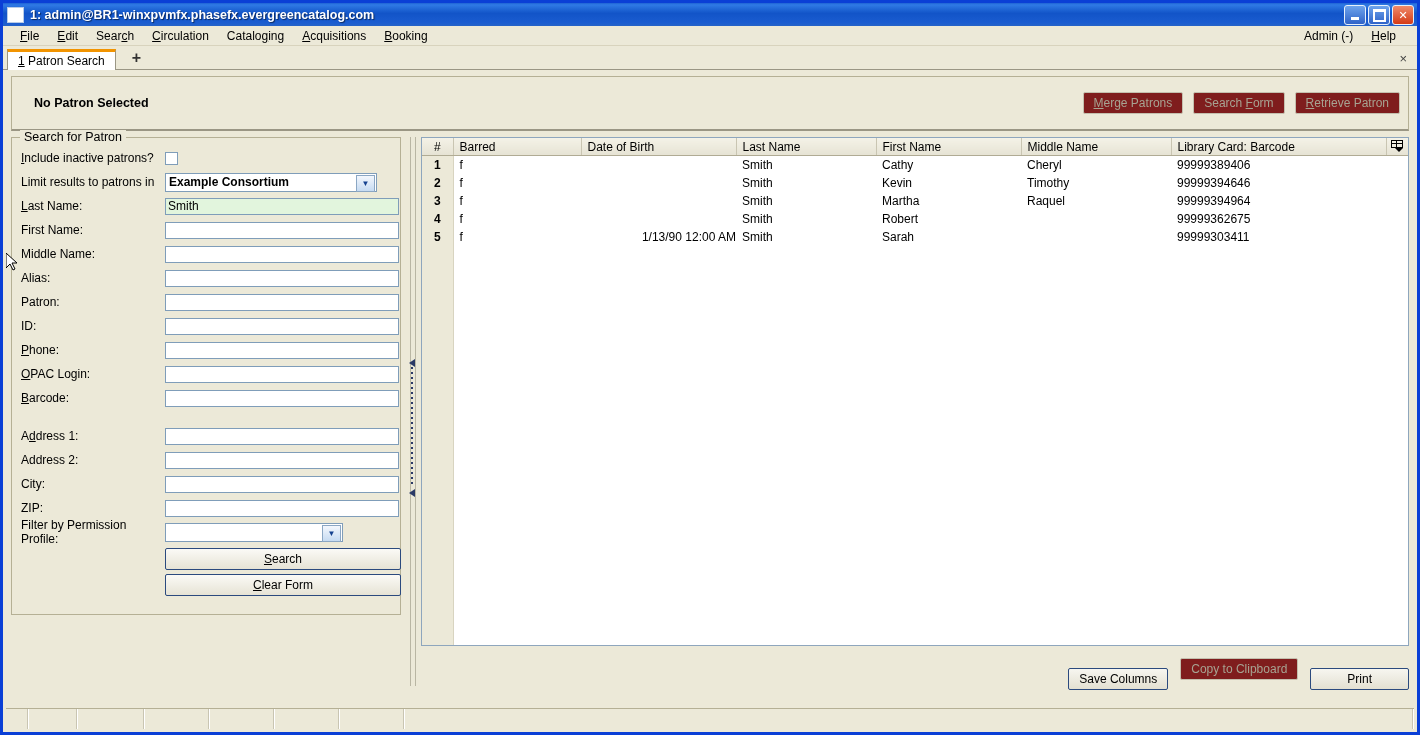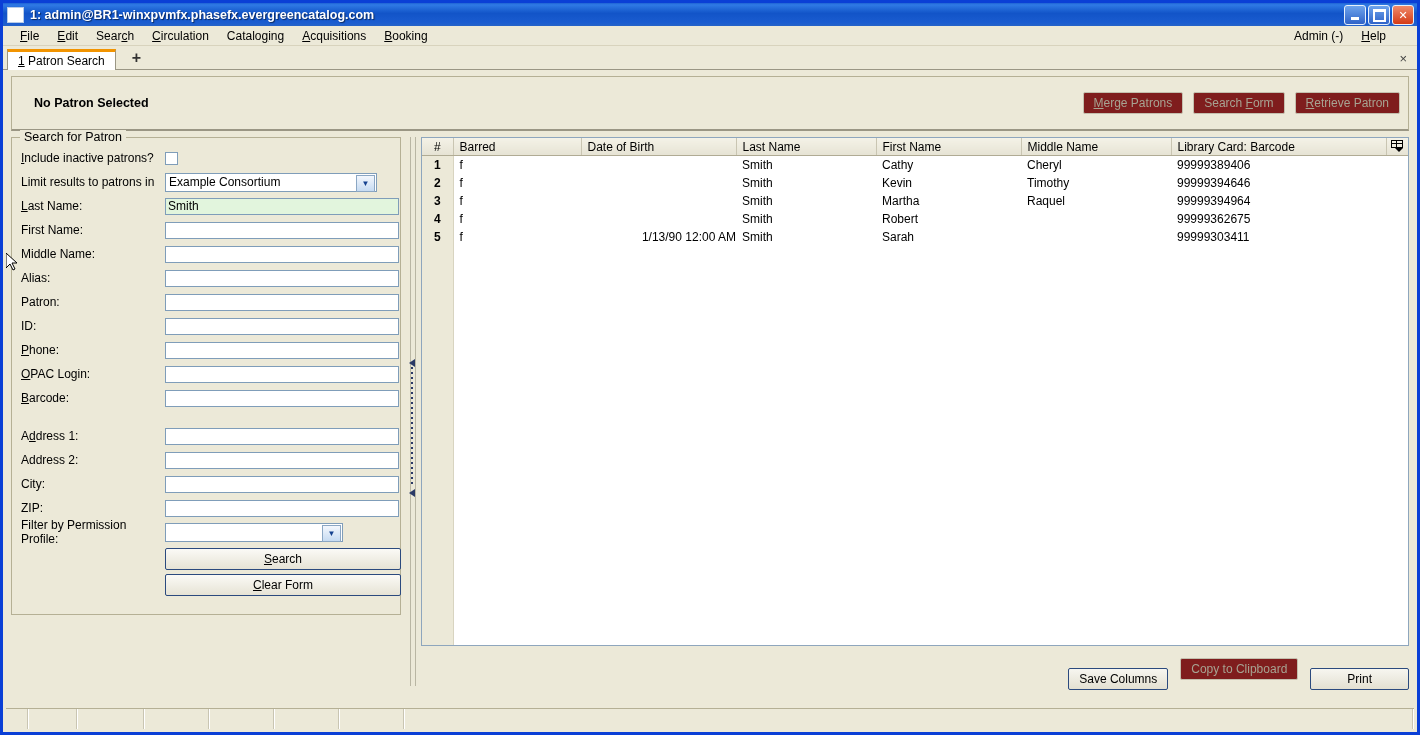--- a/index.html
+++ b/index.html
@@ -39,21 +39,21 @@
   .winbtn .glyph{display:block;}
   .glyph-min{width:8px;height:3px;background:#fff;margin-top:6px;}
   .glyph-max{width:9px;height:8px;border:2px solid #fff;border-top-width:3px;}
   
   .menubar{
     height:19px;display:flex;align-items:center;
     background:#ece9d8;border-bottom:1px solid #d8d3bd;
     padding-left:8px;position:relative;
   }
   .menuitem{padding:1px 9px;font-size:12px;cursor:default;white-space:nowrap;}
-  .menuright{position:absolute;right:22px;display:flex;}
+  .menuright{position:absolute;right:12px;display:flex;}
   u{text-decoration:underline;}
   
   .tabstrip{
     height:23px;background:#ece9d8;position:relative;display:flex;align-items:flex-end;
     border-bottom:1px solid #9a9684;
   }
   .tab{
     margin-left:4px;height:21px;box-sizing:border-box;
     padding:0 10px;display:flex;align-items:center;
     background:#fff;border:1px solid #9a9684;border-bottom:none;
@@ -96,21 +96,21 @@
   .finput{
     width:234px;height:17px;box-sizing:border-box;
     border:1px solid #7f9db9;background:#fff;font-size:12px;
     padding:0 2px;outline:none;font-family:inherit;color:#000;
   }
   .finput.active{background:#e2f5dd;}
   .fselect{
     width:178px;height:19px;box-sizing:border-box;border:1px solid #7f9db9;background:#fff;
     display:flex;align-items:center;font-size:12px;padding-left:3px;position:relative;
   }
-  .fselect.wide{width:212px;}
+  .fselect.wide{width:212px;font-weight:bold;}
   .fselect .arrow{
     position:absolute;right:1px;top:1px;width:17px;height:15px;
     background:linear-gradient(to bottom,#f3f7fd,#c6dbf2);
     border:1px solid #8ba7c4;display:flex;align-items:center;justify-content:center;
     font-size:8px;color:#14418f;
   }
   .checkbox{
     width:13px;height:13px;box-sizing:border-box;border:1px solid #7f9db9;background:#fff;
   }
   .spacer{height:14px;}

